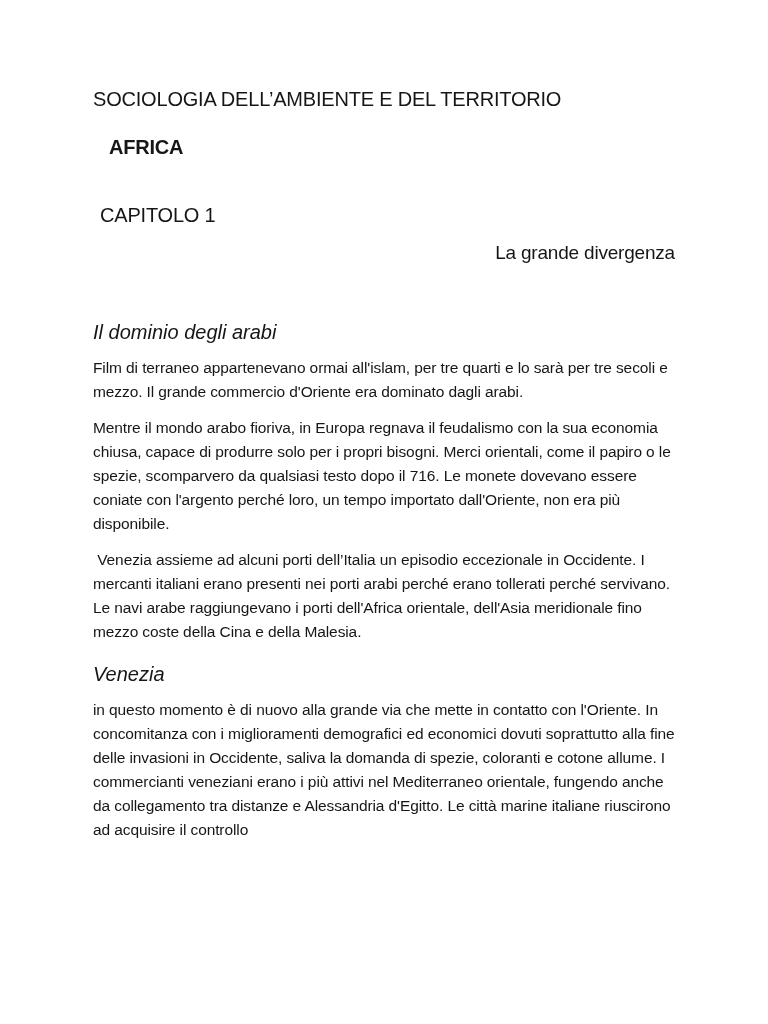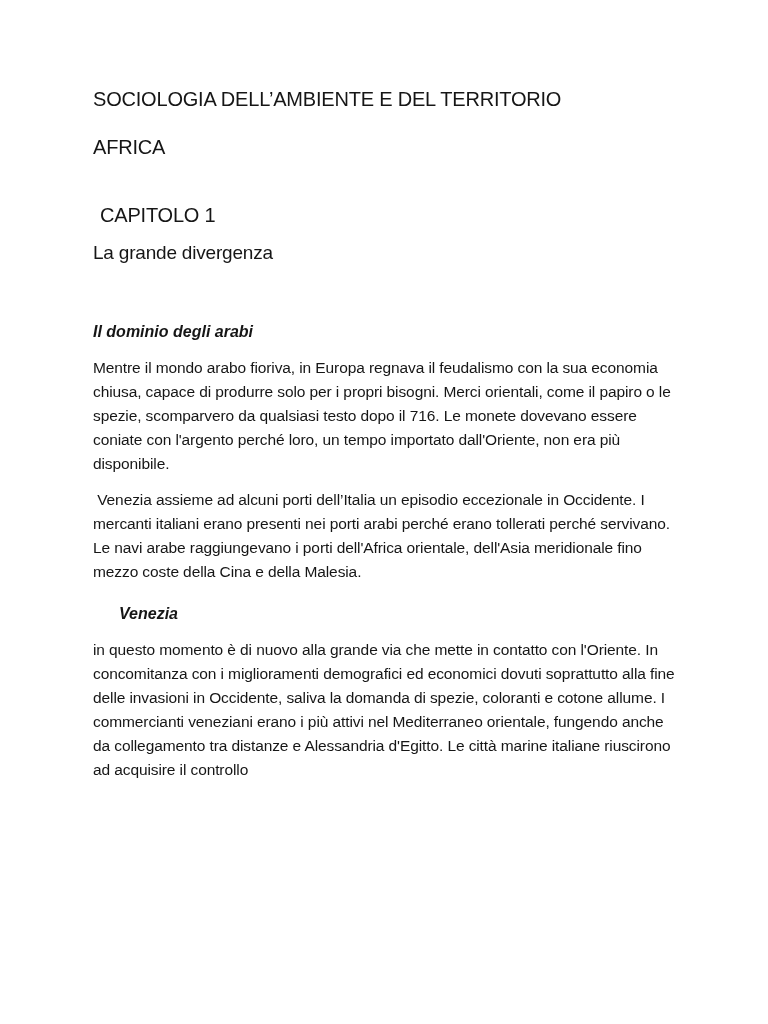--- a/index.html
+++ b/index.html
@@ -20,52 +20,52 @@
   }
   .doc-title {
     font-size: 20px;
     font-weight: 400;
     line-height: 22px;
     margin: 0 0 26px 0;
     letter-spacing: -0.2px;
   }
   .doc-subtitle {
     font-size: 20px;
-    font-weight: 400;
+    font-weight: 700;
     line-height: 22px;
-    margin: 0 0 46px 0;
+    margin: 0 0 46px 16px;
     letter-spacing: -0.2px;
   }
   .chapter-label {
     font-size: 20px;
     font-weight: 400;
     line-height: 22px;
     margin: 0 0 16px 7px;
     letter-spacing: -0.2px;
   }
   .chapter-title {
     font-size: 19px;
     font-weight: 400;
     line-height: 22px;
     margin: 0;
     letter-spacing: -0.2px;
+    text-align: right;
   }
   .section-heading {
-    font-size: 16px;
+    font-size: 20px;
     font-style: italic;
-    font-weight: 700;
+    font-weight: 400;
     line-height: 20px;
     margin: 0 0 14px 0;
   }
   .section-heading.first {
     margin-top: 58px;
   }
   .section-heading.later {
     margin-top: 20px;
-    margin-left: 26px;
   }
   .para {
     font-size: 15.5px;
     font-weight: 400;
     line-height: 24px;
     margin: 0 0 12px 0;
     letter-spacing: -0.1px;
     white-space: pre-wrap;
   }
 </style>
@@ -77,20 +77,21 @@
   <h1 class="doc-title">SOCIOLOGIA DELL’AMBIENTE E DEL TERRITORIO</h1>
 
   <h1 class="doc-subtitle">AFRICA</h1>
 
   <h2 class="chapter-label">CAPITOLO 1</h2>
 
   <h3 class="chapter-title">La grande divergenza</h3>
 
   <div>
     <h4 class="section-heading first">Il dominio degli arabi</h4>
+    <p class="para">Film di terraneo appartenevano ormai all'islam, per tre quarti e lo sarà per tre secoli e mezzo. Il grande commercio d'Oriente era dominato dagli arabi.</p>
     <p class="para">Mentre il mondo arabo fioriva, in Europa regnava il feudalismo con la sua economia chiusa, capace di produrre solo per i propri bisogni. Merci orientali, come il papiro o le spezie, scomparvero da qualsiasi testo dopo il 716. Le monete dovevano essere coniate con l'argento perché loro, un tempo importato dall'Oriente, non era più disponibile.</p>
     <p class="para"> Venezia assieme ad alcuni porti dell’Italia un episodio eccezionale in Occidente. I mercanti italiani erano presenti nei porti arabi perché erano tollerati perché servivano. Le navi arabe raggiungevano i porti dell'Africa orientale, dell'Asia meridionale fino mezzo coste della Cina e della Malesia.</p>
   </div>
 
   <div>
     <h4 class="section-heading later">Venezia</h4>
     <p class="para">in questo momento è di nuovo alla grande via che mette in contatto con l'Oriente. In concomitanza con i miglioramenti demografici ed economici dovuti soprattutto alla fine delle invasioni in Occidente, saliva la domanda di spezie, coloranti e cotone allume. I commercianti veneziani erano i più attivi nel Mediterraneo orientale, fungendo anche da collegamento tra distanze e Alessandria d'Egitto. Le città marine italiane riuscirono ad acquisire il controllo</p>
   </div>
 
 </div>

